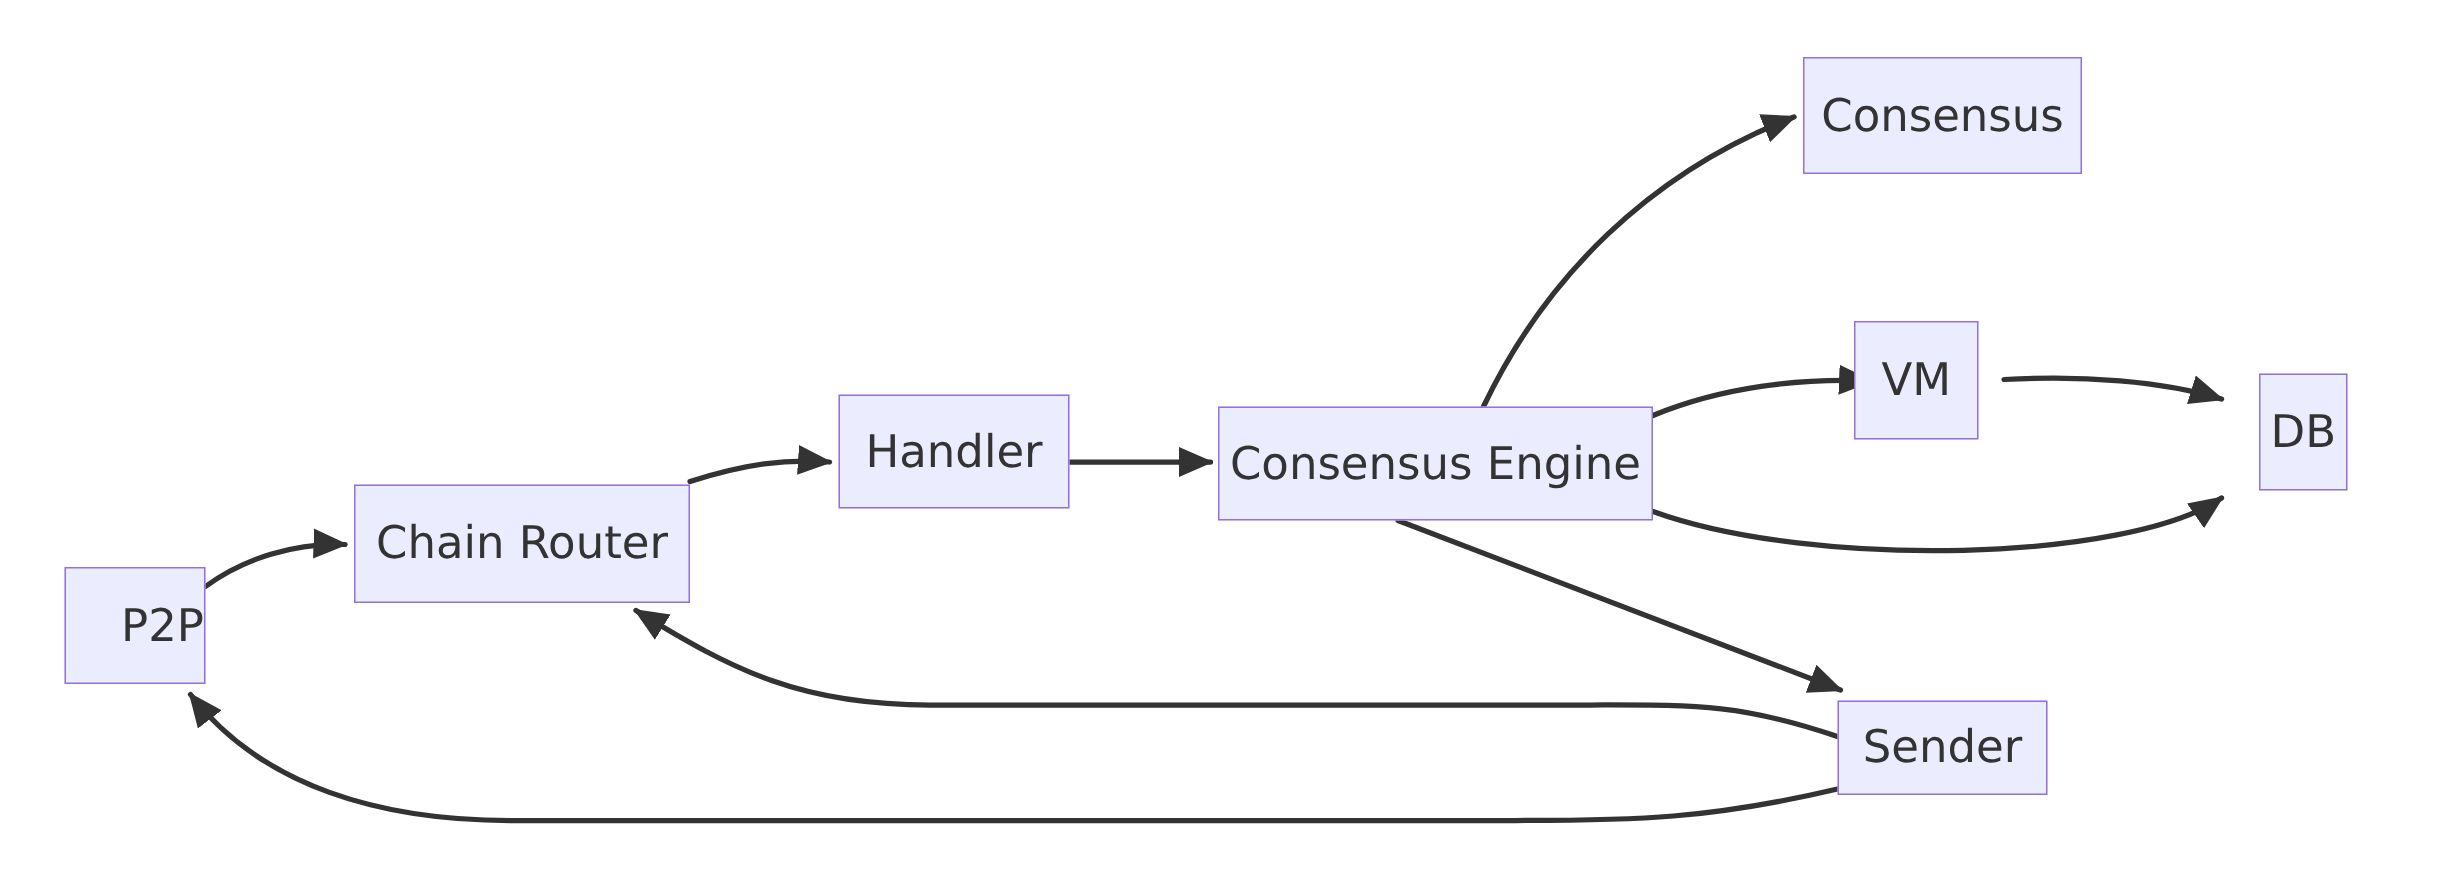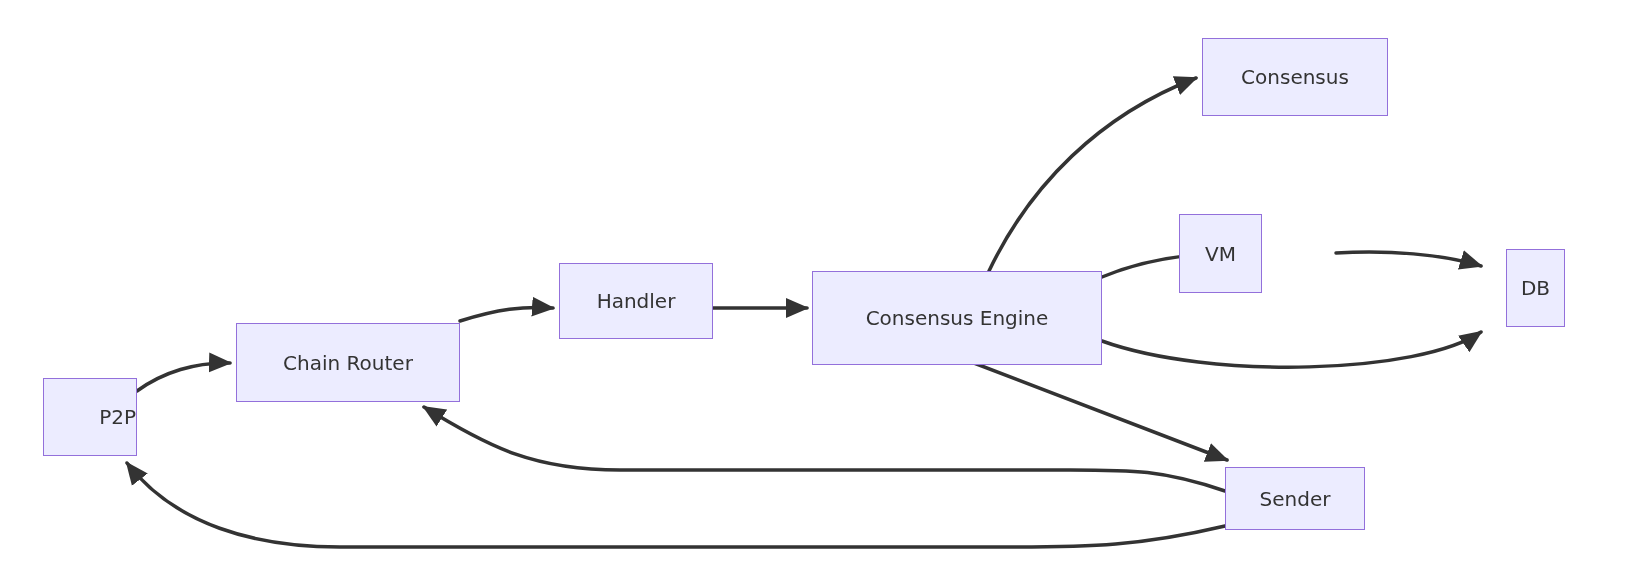--- a/index.html
+++ b/index.html
@@ -30,30 +30,30 @@
   }
   .node {
     position: absolute;
     box-sizing: border-box;
     background: #ECECFF;
     border: 1.5px solid #9370DB;
     color: #333333;
     display: flex;
     align-items: center;
     justify-content: center;
-    font-size: 20px;
+    font-size: 30px;
     text-align: center;
     white-space: nowrap;
   }
   #n-p2p              { left:  43px; top: 378px; width:  94px; height: 78px; justify-content: flex-end; }
   #n-chain-router     { left: 236px; top: 323px; width: 224px; height: 79px; }
   #n-handler          { left: 559px; top: 263px; width: 154px; height: 76px; }
-  #n-consensus-engine { left: 812px; top: 271px; width: 290px; height: 94px; text-align: center; }
+  #n-consensus-engine { left: 812px; top: 271px; width: 290px; height: 76px; text-align: center; }
   #n-consensus        { left:1202px; top:  38px; width: 186px; height: 78px; }
-  #n-vm               { left:1179px; top: 214px; width:  83px; height: 79px; }
+  #n-vm               { left:1236px; top: 214px; width:  83px; height: 79px; }
   #n-db               { left:1506px; top: 249px; width:  59px; height: 78px; }
   #n-sender           { left:1225px; top: 467px; width: 140px; height: 63px; }
 </style>
 </head>
 <body>
 
 <div id="canvas">
 
   <svg id="edge-layer" viewBox="0 0 1634 586" xmlns="http://www.w3.org/2000/svg">
     <defs>

